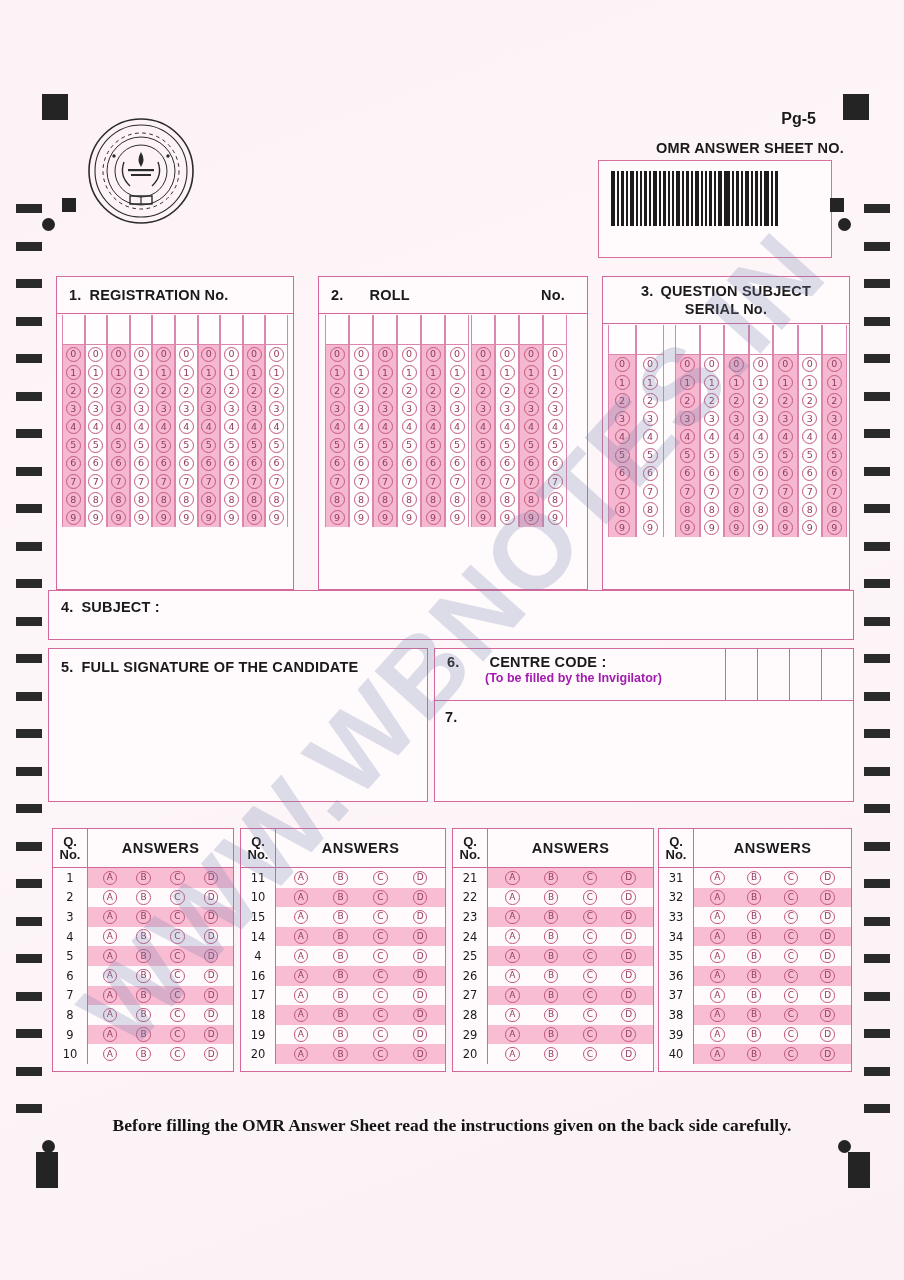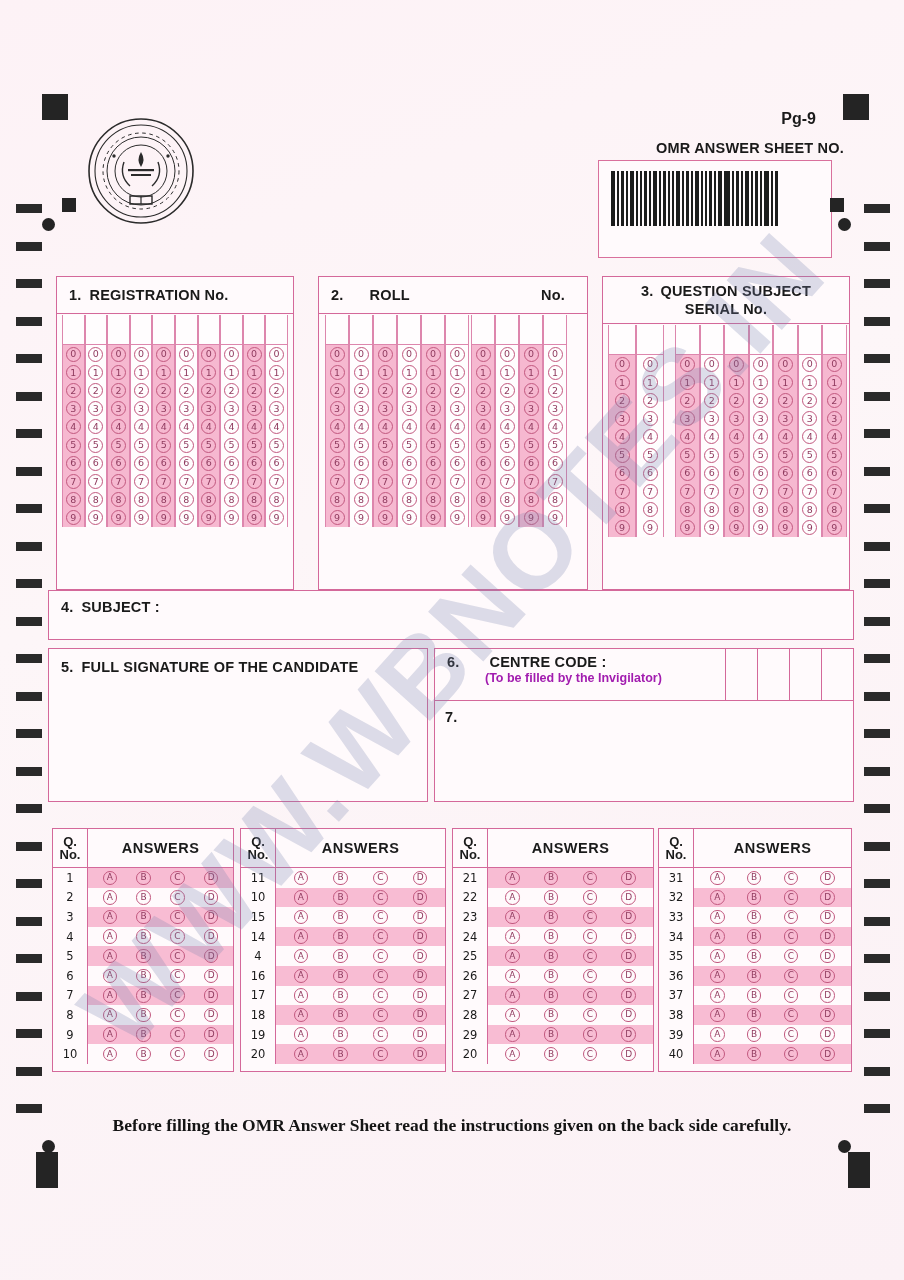--- a/index.html
+++ b/index.html
@@ -123,21 +123,21 @@
       <path d="M55 36 q5 8 0 15 q-5-7 0-15 z" fill="#2b2b2b"></path>
       <rect x="42" y="53" width="26" height="2.2" fill="#2b2b2b"></rect>
       <rect x="45" y="58" width="20" height="2" fill="#2b2b2b"></rect>
       <path d="M38 46 q-5 14 6 24" fill="none" stroke="#2b2b2b" stroke-width="1.4"></path>
       <path d="M72 46 q5 14 -6 24" fill="none" stroke="#2b2b2b" stroke-width="1.4"></path>
       <path d="M44 80 h22 v8 h-22 z" fill="none" stroke="#2b2b2b" stroke-width="1.4"></path>
       <path d="M55 80 v8" stroke="#2b2b2b" stroke-width="1.2"></path>
     </svg>
   </div>
 
-  <div class="pg">Pg-9</div>
+  <div class="pg">Pg-5</div>
   <div class="omr-no-label">OMR ANSWER SHEET NO.</div>
 
   <div class="barcode-box">
     <div class="barcode" id="barcode">
         <i style="width: 4px; margin-right: 2px;"></i>
         <i style="width: 2px; margin-right: 2px;"></i>
         <i style="width: 3px; margin-right: 2px;"></i>
         <i style="width: 2px; margin-right: 2px;"></i>
         <i style="width: 4px; margin-right: 2px;"></i>
         <i style="width: 2px; margin-right: 2px;"></i>

